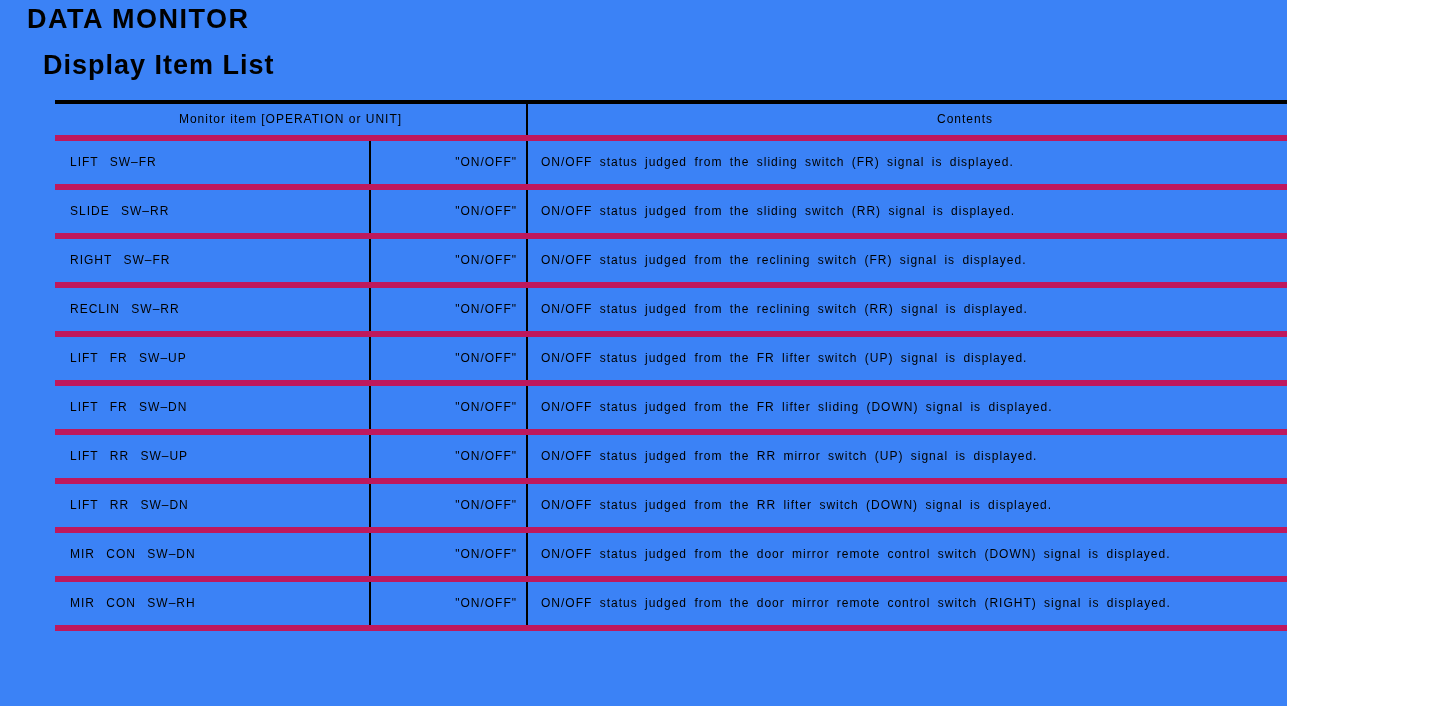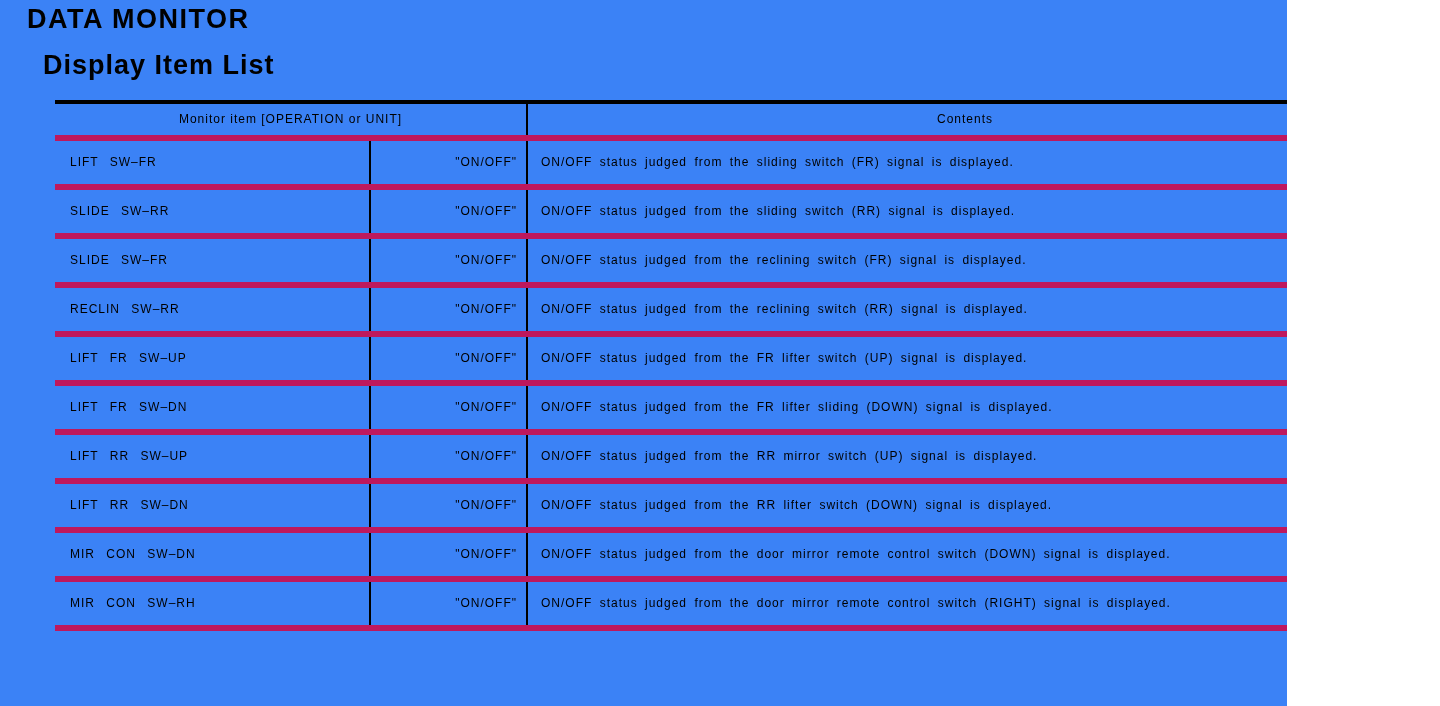--- a/index.html
+++ b/index.html
@@ -113,21 +113,21 @@
           <td class="col-item">LIFT SW–FR</td>
           <td class="col-op">"ON/OFF"</td>
           <td class="col-contents">ON/OFF status judged from the sliding switch (FR) signal is displayed.</td>
         </tr>
         <tr>
           <td class="col-item">SLIDE SW–RR</td>
           <td class="col-op">"ON/OFF"</td>
           <td class="col-contents">ON/OFF status judged from the sliding switch (RR) signal is displayed.</td>
         </tr>
         <tr>
-          <td class="col-item">SLIDE SW–FR</td>
+          <td class="col-item">RIGHT SW–FR</td>
           <td class="col-op">"ON/OFF"</td>
           <td class="col-contents">ON/OFF status judged from the reclining switch (FR) signal is displayed.</td>
         </tr>
         <tr>
           <td class="col-item">RECLIN SW–RR</td>
           <td class="col-op">"ON/OFF"</td>
           <td class="col-contents">ON/OFF status judged from the reclining switch (RR) signal is displayed.</td>
         </tr>
         <tr>
           <td class="col-item">LIFT FR SW–UP</td>

